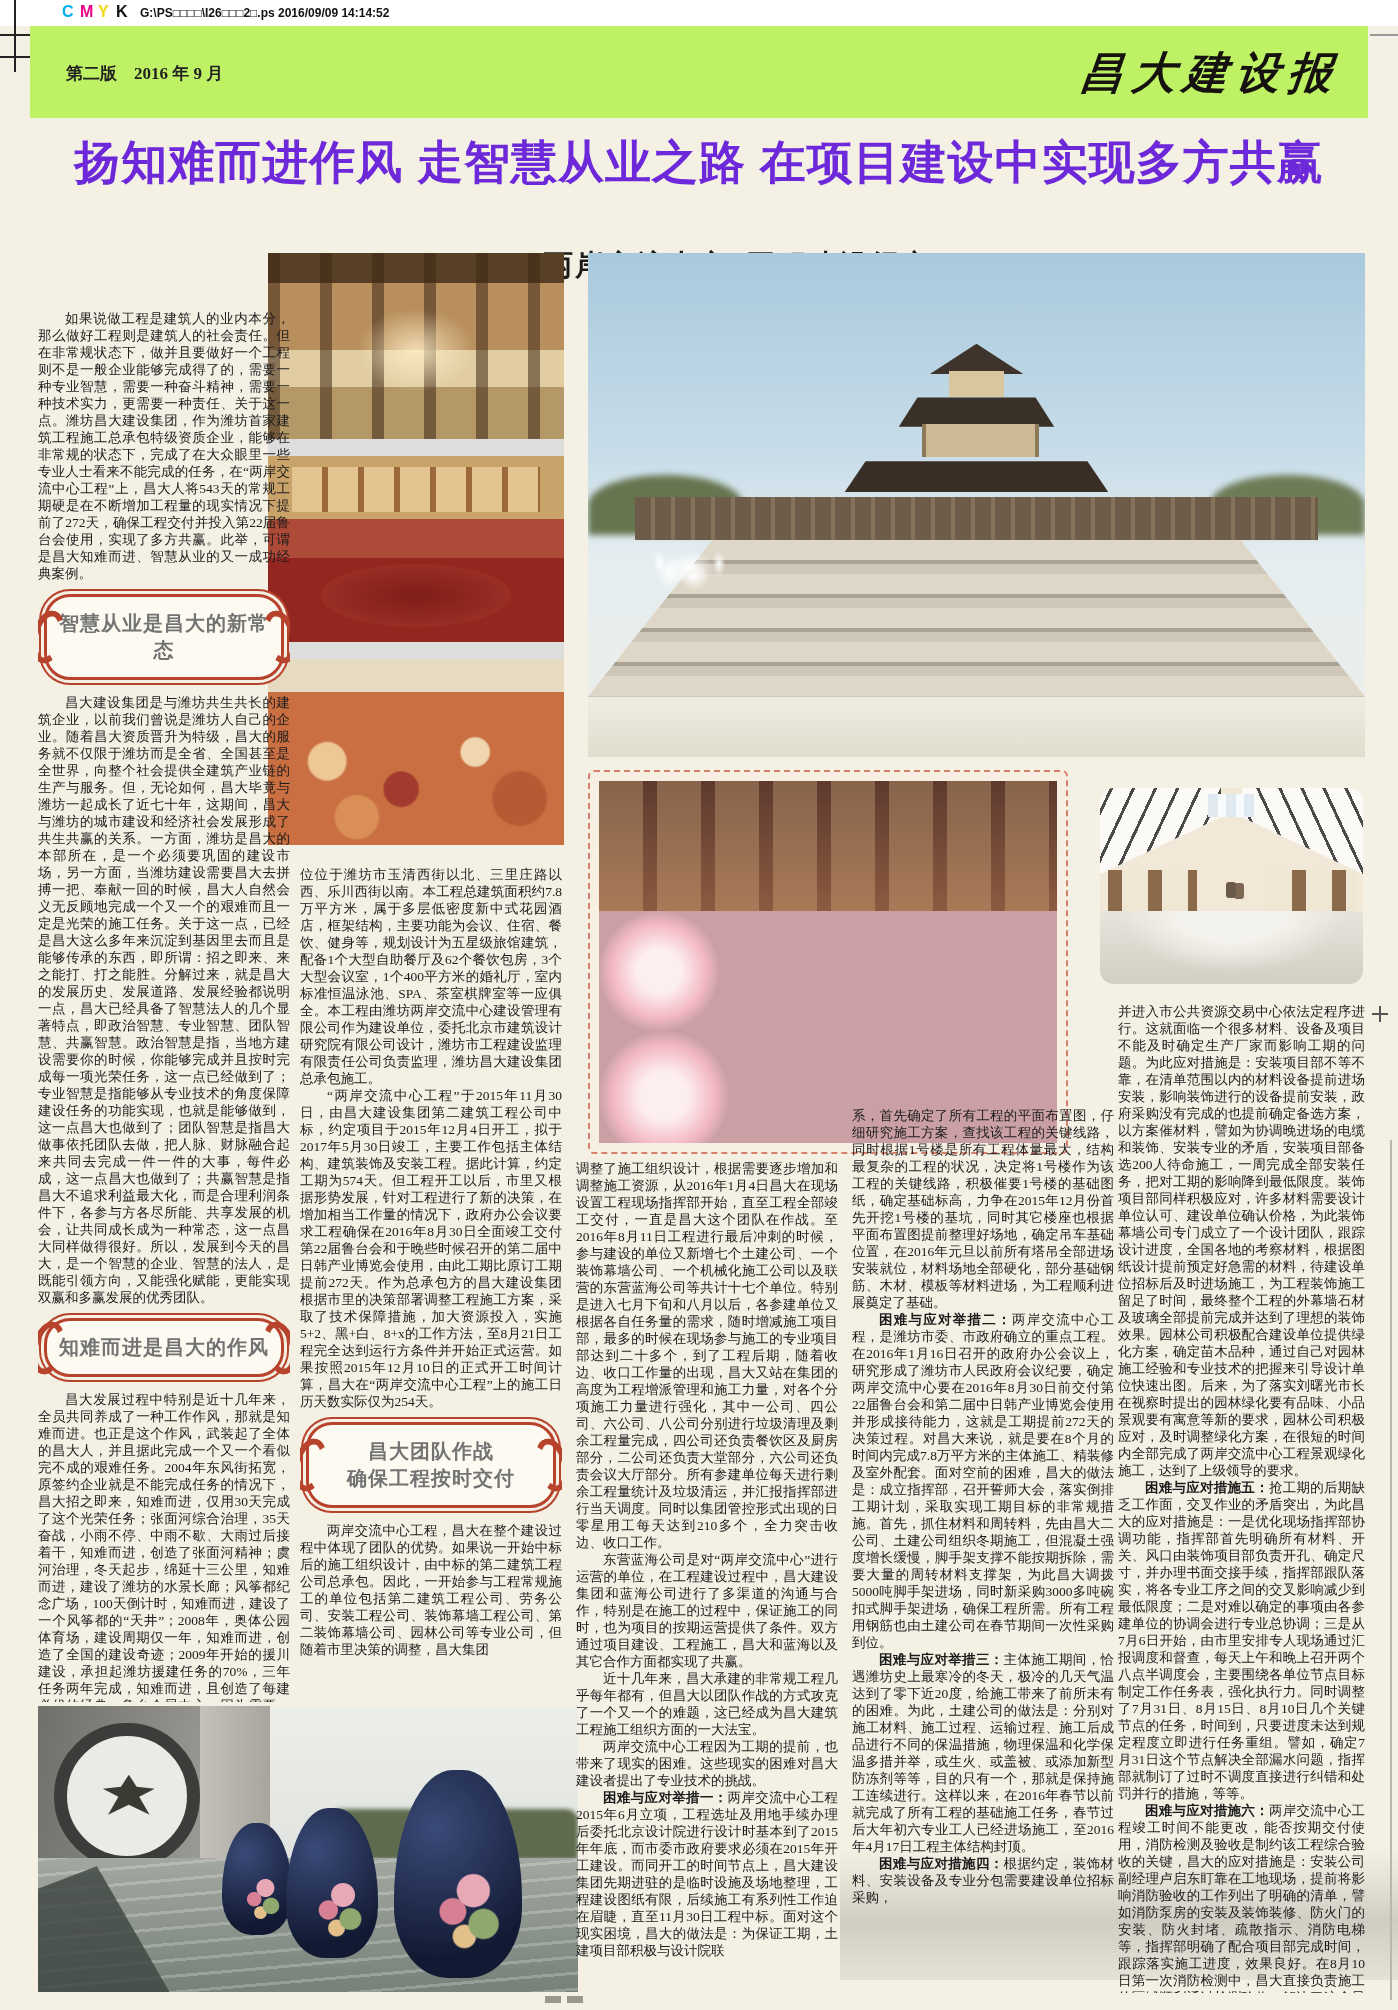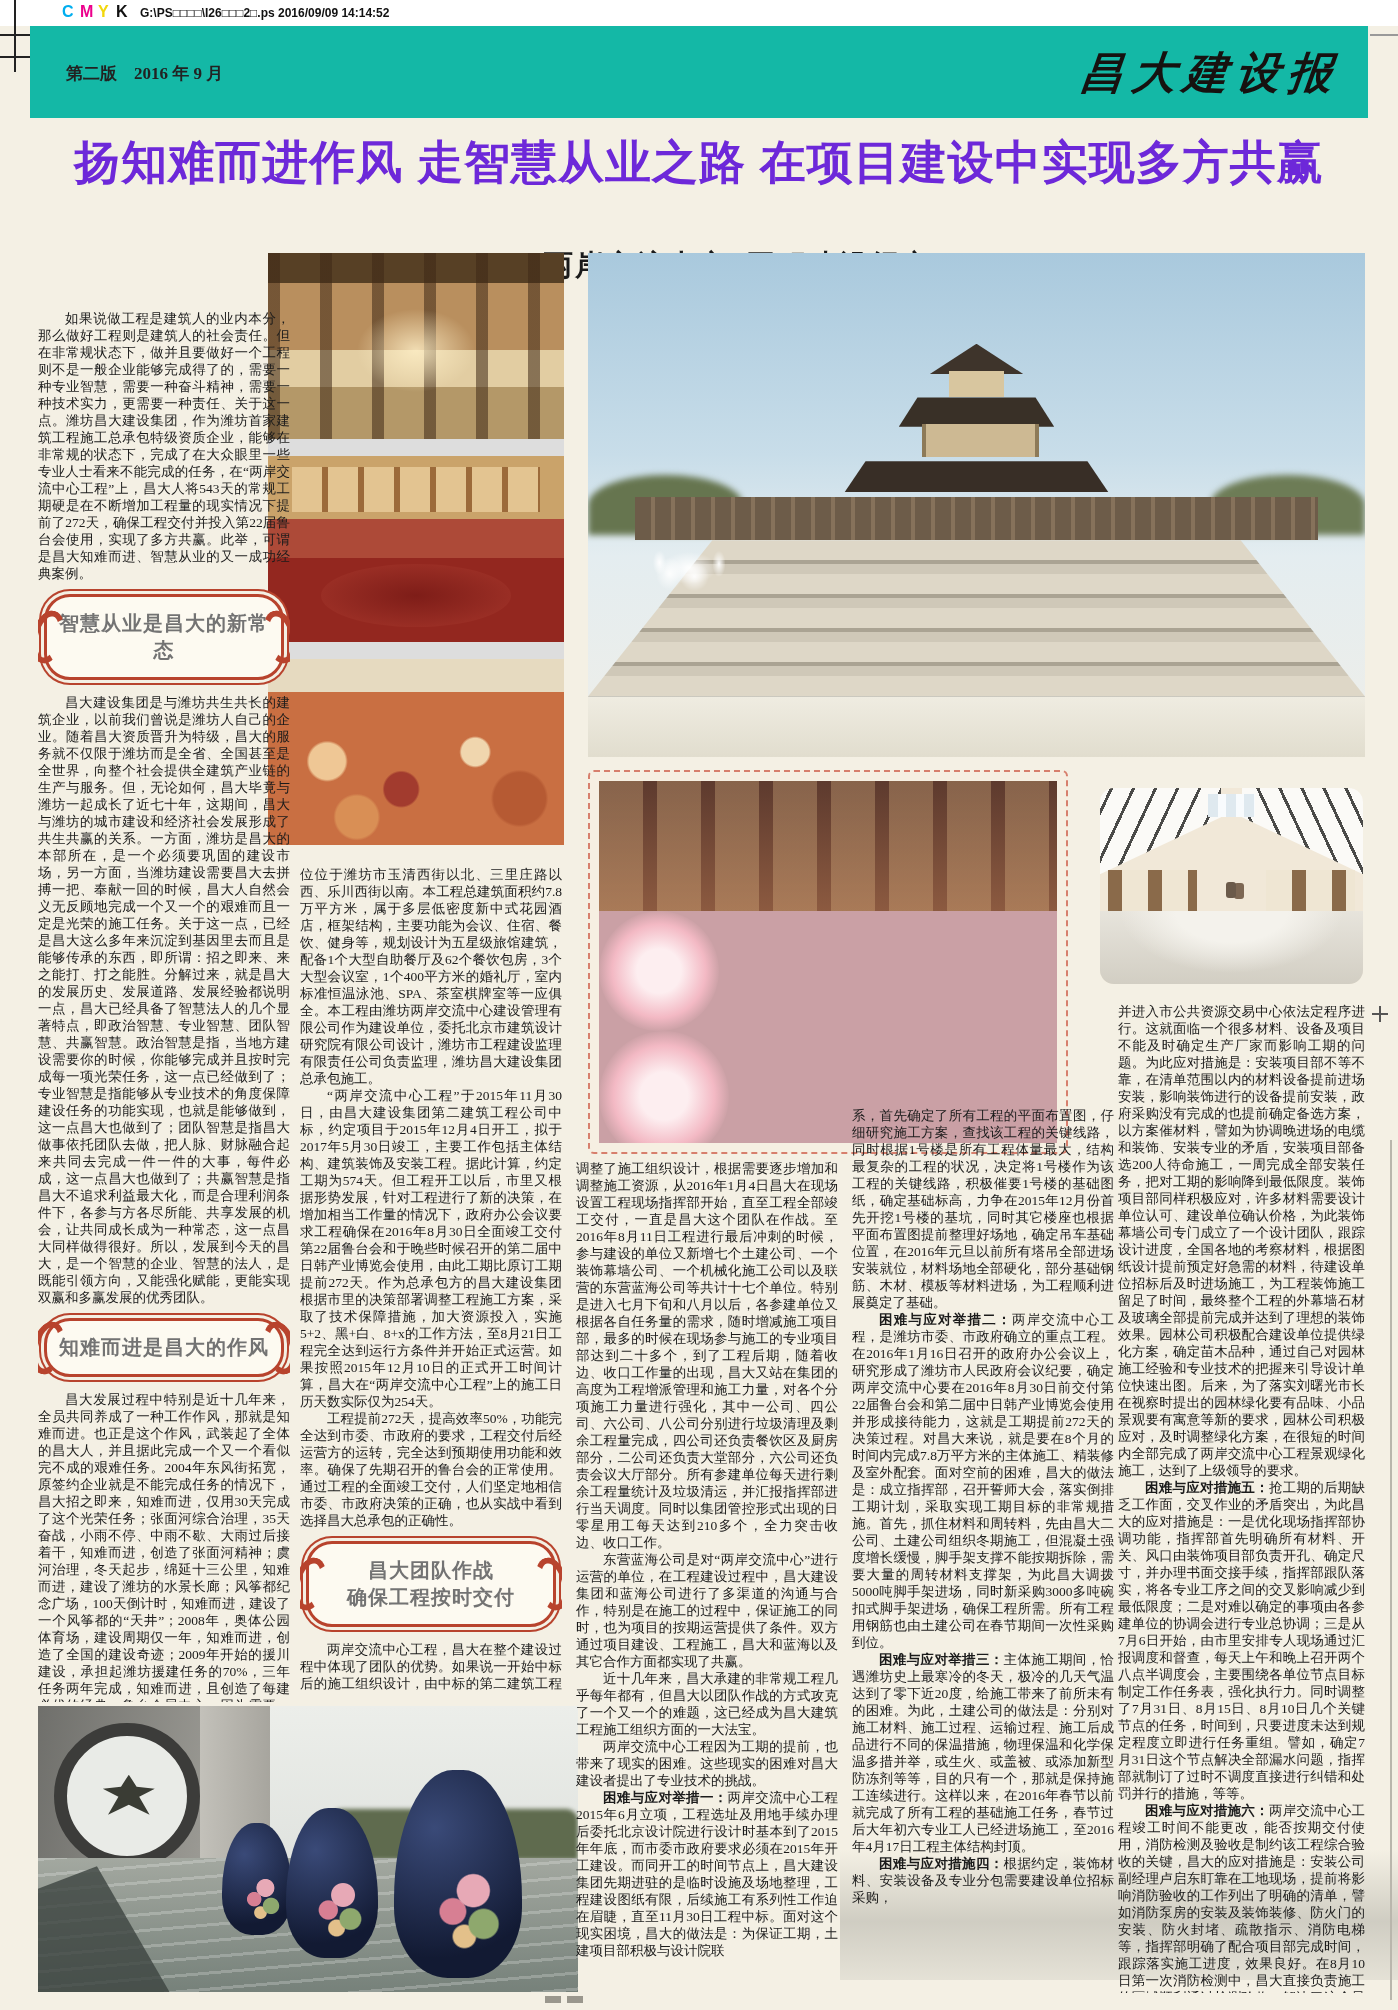--- a/index.html
+++ b/index.html
@@ -10,21 +10,21 @@
   #prepress{left:0;top:0;width:1398px;height:26px;background:#ffffff;}
   .cmyk{position:absolute;top:3px;font:bold 16px "Liberation Sans",sans-serif;letter-spacing:1px;}
   #c-l{left:62px;color:#00aeef;} #m-l{left:80px;color:#ec008c;}
   #y-l{left:98px;color:#f2d70c;} #k-l{left:116px;color:#111;}
   #fileinfo{position:absolute;left:140px;top:6px;font:bold 12px "Liberation Sans",sans-serif;color:#111;}
   .regv{left:14px;top:0;width:2px;height:72px;background:#222;}
   .regh1{left:0;top:34px;width:30px;height:2px;background:#222;}
   .regh2{left:0;top:56px;width:30px;height:2px;background:#222;}
   .regh3{right:0;top:34px;width:28px;height:2px;background:#999;}
   
-  #masthead{left:30px;top:26px;width:1338px;height:92px;background:#14b8a6;}
+  #masthead{left:30px;top:26px;width:1338px;height:92px;background:#bef264;}
   #edition{position:absolute;left:36px;top:36px;font:bold 17px "Liberation Serif",serif;color:#222;}
   #special{position:absolute;left:0;right:0;top:14px;text-align:center;
            font:900 52px "Liberation Sans",sans-serif;color:#0c0c0c;letter-spacing:34px;padding-left:34px;}
   #papername{position:absolute;right:28px;top:18px;font:bold italic 44px "Liberation Serif",serif;
              color:#161210;letter-spacing:8px;transform:skewX(-6deg);}
   
   #headline{left:40px;top:134px;width:1318px;text-align:center;
             font:900 46px/1.25 "Liberation Sans",sans-serif;color:#6d28d9;letter-spacing:1px;}
   #subhead{left:40px;top:246px;width:1318px;text-align:center;
            font:bold 29px "Liberation Serif",serif;color:#1a1a1a;letter-spacing:2px;}
@@ -246,21 +246,20 @@
     </div>
     <p>昌大建设集团是与潍坊共生共长的建筑企业，以前我们曾说是潍坊人自己的企业。随着昌大资质晋升为特级，昌大的服务就不仅限于潍坊而是全省、全国甚至是全世界，向整个社会提供全建筑产业链的生产与服务。但，无论如何，昌大毕竟与潍坊一起成长了近七十年，这期间，昌大与潍坊的城市建设和经济社会发展形成了共生共赢的关系。一方面，潍坊是昌大的本部所在，是一个必须要巩固的建设市场，另一方面，当潍坊建设需要昌大去拼搏一把、奉献一回的时候，昌大人自然会义无反顾地完成一个又一个的艰难而且一定是光荣的施工任务。关于这一点，已经是昌大这么多年来沉淀到基因里去而且是能够传承的东西，即所谓：招之即来、来之能打、打之能胜。分解过来，就是昌大的发展历史、发展道路、发展经验都说明一点，昌大已经具备了智慧法人的几个显著特点，即政治智慧、专业智慧、团队智慧、共赢智慧。政治智慧是指，当地方建设需要你的时候，你能够完成并且按时完成每一项光荣任务，这一点已经做到了；专业智慧是指能够从专业技术的角度保障建设任务的功能实现，也就是能够做到，这一点昌大也做到了；团队智慧是指昌大做事依托团队去做，把人脉、财脉融合起来共同去完成一件一件的大事，每件必成，这一点昌大也做到了；共赢智慧是指昌大不追求利益最大化，而是合理利润条件下，各参与方各尽所能、共享发展的机会，让共同成长成为一种常态，这一点昌大同样做得很好。所以，发展到今天的昌大，是一个智慧的企业、智慧的法人，是既能引领方向，又能强化赋能，更能实现双赢和多赢发展的优秀团队。</p>
     <div class="fancy">
       <div class="fancy-in">知难而进是昌大的作风</div>
     </div>
     <p>昌大发展过程中特别是近十几年来，全员共同养成了一种工作作风，那就是知难而进。也正是这个作风，武装起了全体的昌大人，并且据此完成一个又一个看似完不成的艰难任务。2004年东风街拓宽，原签约企业就是不能完成任务的情况下，昌大招之即来，知难而进，仅用30天完成了这个光荣任务；张面河综合治理，35天奋战，小雨不停、中雨不歇、大雨过后接着干，知难而进，创造了张面河精神；虞河治理，冬天起步，绵延十三公里，知难而进，建设了潍坊的水景长廊；风筝都纪念广场，100天倒计时，知难而进，建设了一个风筝都的“天井”；2008年，奥体公园体育场，建设周期仅一年，知难而进，创造了全国的建设奇迹；2009年开始的援川建设，承担起潍坊援建任务的70%，三年任务两年完成，知难而进，且创造了每建必优的经典；鲁台会展中心，因为需要，变常态施工为抢建工程，抢建5个月，知难而进，圆满完成且创成国优工程……如今，两岸交流中心工程，昌大再一次配合市委、市政府的决策，工期提前一年，昌大再一次的知难而进，圆满收官。有我们有理由相信，知难而进的昌大作风还会创造无数个奇迹，变他人的不可能为昌大的一定能实现！</p>
   </div>
 <div class="col" id="col2">
     <p class="noind">位位于潍坊市玉清西街以北、三里庄路以西、乐川西街以南。本工程总建筑面积约7.8万平方米，属于多层低密度新中式花园酒店，框架结构，主要功能为会议、住宿、餐饮、健身等，规划设计为五星级旅馆建筑，配备1个大型自助餐厅及62个餐饮包房，3个大型会议室，1个400平方米的婚礼厅，室内标准恒温泳池、SPA、茶室棋牌室等一应俱全。本工程由潍坊两岸交流中心建设管理有限公司作为建设单位，委托北京市建筑设计研究院有限公司设计，潍坊市工程建设监理有限责任公司负责监理，潍坊昌大建设集团总承包施工。</p>
     <p>“两岸交流中心工程”于2015年11月30日，由昌大建设集团第二建筑工程公司中标，约定项目于2015年12月4日开工，拟于2017年5月30日竣工，主要工作包括主体结构、建筑装饰及安装工程。据此计算，约定工期为574天。但工程开工以后，市里又根据形势发展，针对工程进行了新的决策，在增加相当工作量的情况下，政府办公会议要求工程确保在2016年8月30日全面竣工交付第22届鲁台会和于晚些时候召开的第二届中日韩产业博览会使用，由此工期比原订工期提前272天。作为总承包方的昌大建设集团根据市里的决策部署调整工程施工方案，采取了技术保障措施，加大资源投入，实施5+2、黑+白、8+x的工作方法，至8月21日工程完全达到运行方条件并开始正式运营。如果按照2015年12月10日的正式开工时间计算，昌大在“两岸交流中心工程”上的施工日历天数实际仅为254天。</p>
-    <p>工程提前272天，提高效率50%，功能完全达到市委、市政府的要求，工程交付后经运营方的运转，完全达到预期使用功能和效率。确保了先期召开的鲁台会的正常使用。通过工程的全面竣工交付，人们坚定地相信市委、市政府决策的正确，也从实战中看到选择昌大总承包的正确性。</p>
     <div class="fancy">
       <div class="fancy-in">昌大团队作战<br>确保工程按时交付</div>
     </div>
     <p>两岸交流中心工程，昌大在整个建设过程中体现了团队的优势。如果说一开始中标后的施工组织设计，由中标的第二建筑工程公司总承包。因此，一开始参与工程常规施工的单位包括第二建筑工程公司、劳务公司、安装工程公司、装饰幕墙工程公司、第二装饰幕墙公司、园林公司等专业公司，但随着市里决策的调整，昌大集团</p>
   </div>
 <div class="col" id="col3">
     <p class="noind">调整了施工组织设计，根据需要逐步增加和调整施工资源，从2016年1月4日昌大在现场设置工程现场指挥部开始，直至工程全部竣工交付，一直是昌大这个团队在作战。至2016年8月11日工程进行最后冲刺的时候，参与建设的单位又新增七个土建公司、一个装饰幕墙公司、一个机械化施工公司以及联营的东营蓝海公司等共计十七个单位。特别是进入七月下旬和八月以后，各参建单位又根据各自任务量的需求，随时增减施工项目部，最多的时候在现场参与施工的专业项目部达到二十多个，到了工程后期，随着收边、收口工作量的出现，昌大又站在集团的高度为工程增派管理和施工力量，对各个分项施工力量进行强化，其中一公司、四公司、六公司、八公司分别进行垃圾清理及剩余工程量完成，四公司还负责餐饮区及厨房部分，二公司还负责大堂部分，六公司还负责会议大厅部分。所有参建单位每天进行剩余工程量统计及垃圾清运，并汇报指挥部进行当天调度。同时以集团管控形式出现的日零星用工每天达到210多个，全力突击收边、收口工作。</p>
     <p>东营蓝海公司是对“两岸交流中心”进行运营的单位，在工程建设过程中，昌大建设集团和蓝海公司进行了多渠道的沟通与合作，特别是在施工的过程中，保证施工的同时，也为项目的按期运营提供了条件。双方通过项目建设、工程施工，昌大和蓝海以及其它合作方面都实现了共赢。</p>
     <p>近十几年来，昌大承建的非常规工程几乎每年都有，但昌大以团队作战的方式攻克了一个又一个的难题，这已经成为昌大建筑工程施工组织方面的一大法宝。</p>
     <p>两岸交流中心工程因为工期的提前，也带来了现实的困难。这些现实的困难对昌大建设者提出了专业技术的挑战。</p>

